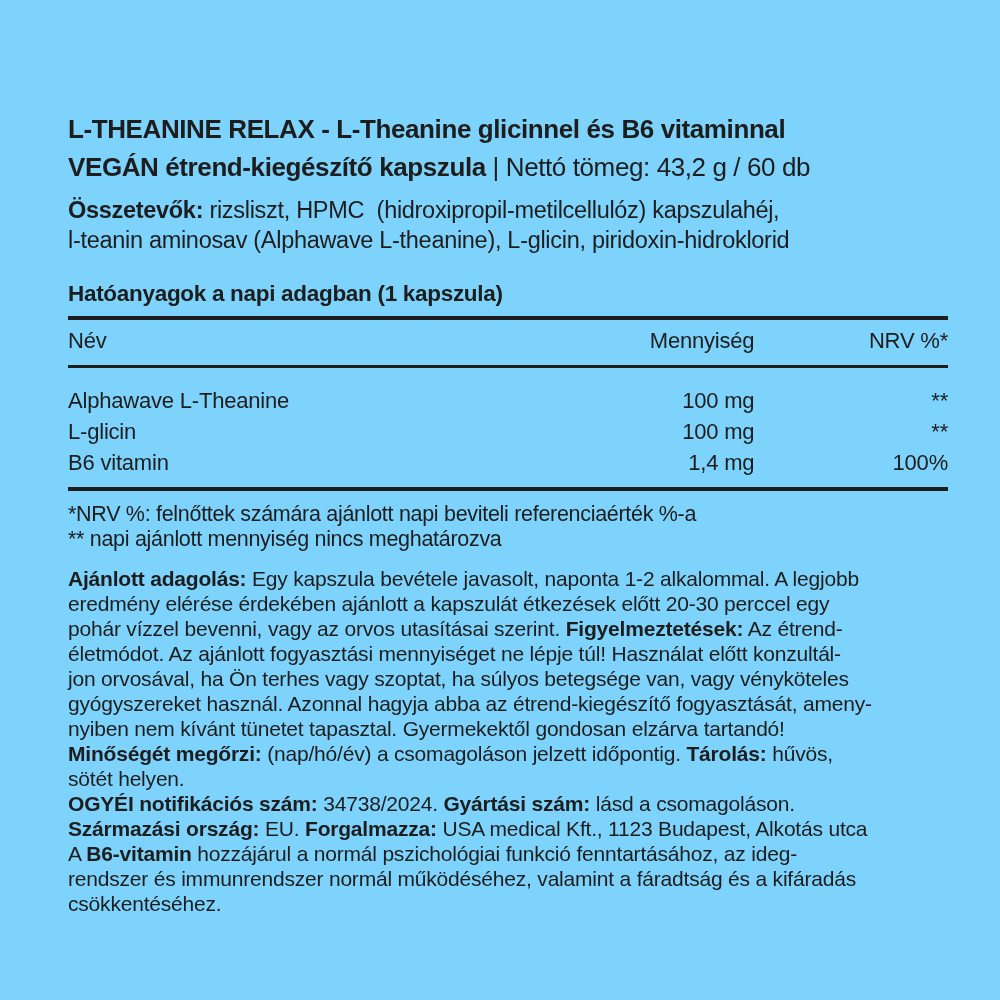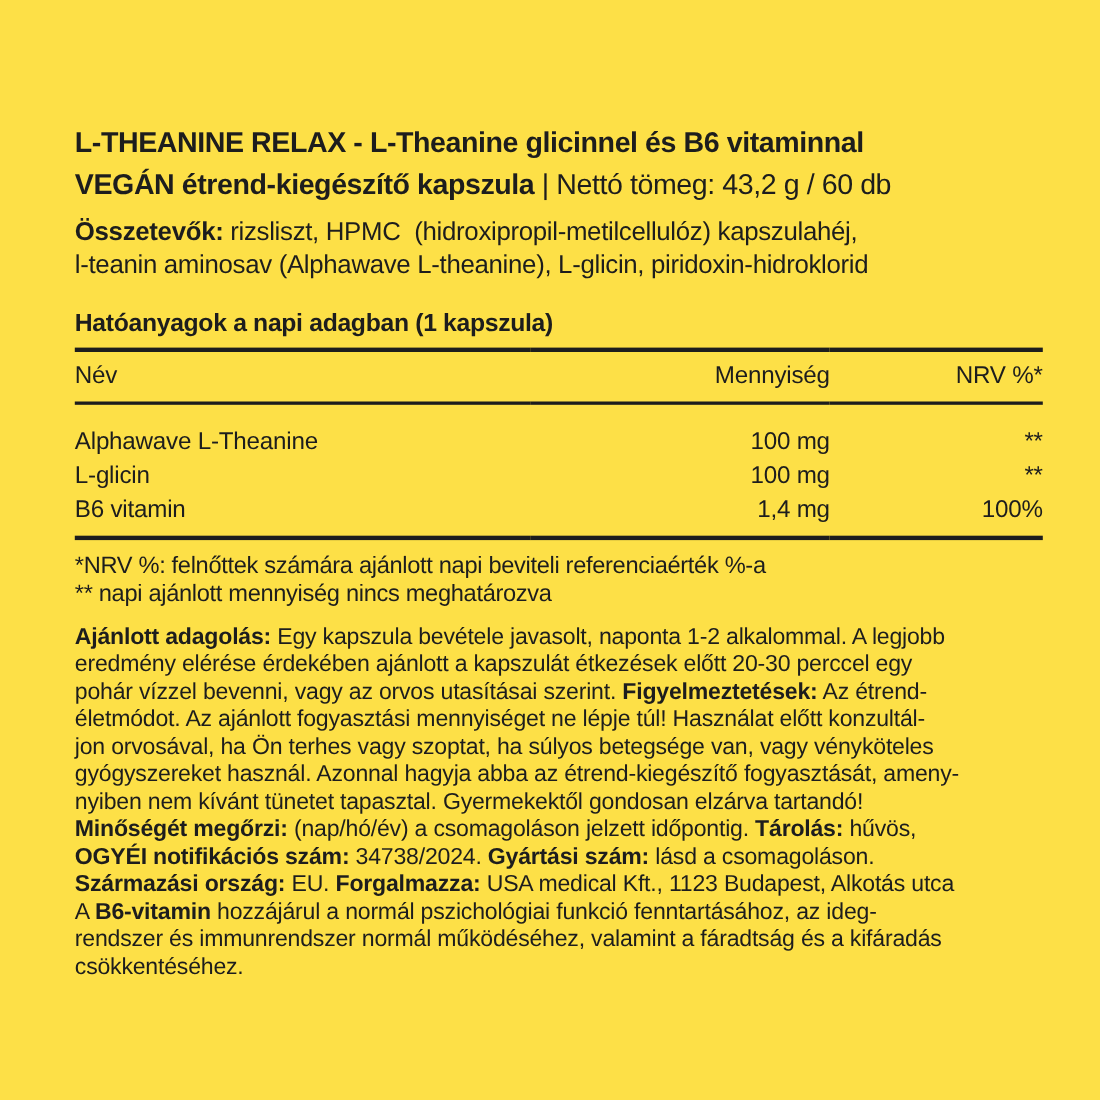--- a/index.html
+++ b/index.html
@@ -5,21 +5,21 @@
   html, body {
     margin: 0;
     padding: 0;
     background: #ffffff;
   }
   .page {
     position: relative;
     width: 1000px;
     height: 1000px;
     box-sizing: border-box;
-    background: #fde047;
+    background: #7dd3fc;
     color: #1d1d1d;
     font-family: "Liberation Sans", "DejaVu Sans", sans-serif;
     padding: 110px 52px 0 68px;
     overflow: hidden;
   }
   .line { white-space: pre; }
 
   
   .hline-lg {
     font-size: 26px;
@@ -127,20 +127,21 @@
 
   <div class="body">
     <div class="line"><b>Ajánlott adagolás:</b><span> Egy kapszula bevétele javasolt, naponta 1-2 alkalommal. A legjobb</span></div>
     <div class="line"><span>eredmény elérése érdekében ajánlott a kapszulát étkezések előtt 20-30 perccel egy</span></div>
     <div class="line"><span>pohár vízzel bevenni, vagy az orvos utasításai szerint. </span><b>Figyelmeztetések:</b><span> Az étrend-</span></div>
     <div class="line"><span>életmódot. Az ajánlott fogyasztási mennyiséget ne lépje túl! Használat előtt konzultál-</span></div>
     <div class="line"><span>jon orvosával, ha Ön terhes vagy szoptat, ha súlyos betegsége van, vagy vényköteles</span></div>
     <div class="line"><span>gyógyszereket használ. Azonnal hagyja abba az étrend-kiegészítő fogyasztását, ameny-</span></div>
     <div class="line"><span>nyiben nem kívánt tünetet tapasztal. Gyermekektől gondosan elzárva tartandó!</span></div>
     <div class="line"><b>Minőségét megőrzi:</b><span> (nap/hó/év) a csomagoláson jelzett időpontig. </span><b>Tárolás:</b><span> hűvös,</span></div>
+    <div class="line"><span>sötét helyen.</span></div>
     <div class="line"><b>OGYÉI notifikációs szám:</b><span> 34738/2024. </span><b>Gyártási szám:</b><span> lásd a csomagoláson.</span></div>
     <div class="line"><b>Származási ország:</b><span> EU. </span><b>Forgalmazza:</b><span> USA medical Kft., 1123 Budapest, Alkotás utca</span></div>
     <div class="line"><span>A </span><b>B6-vitamin</b><span> hozzájárul a normál pszichológiai funkció fenntartásához, az ideg-</span></div>
     <div class="line"><span>rendszer és immunrendszer normál működéséhez, valamint a fáradtság és a kifáradás</span></div>
     <div class="line"><span>csökkentéséhez.</span></div>
   </div>
 
 </div>
 
 </body></html>

